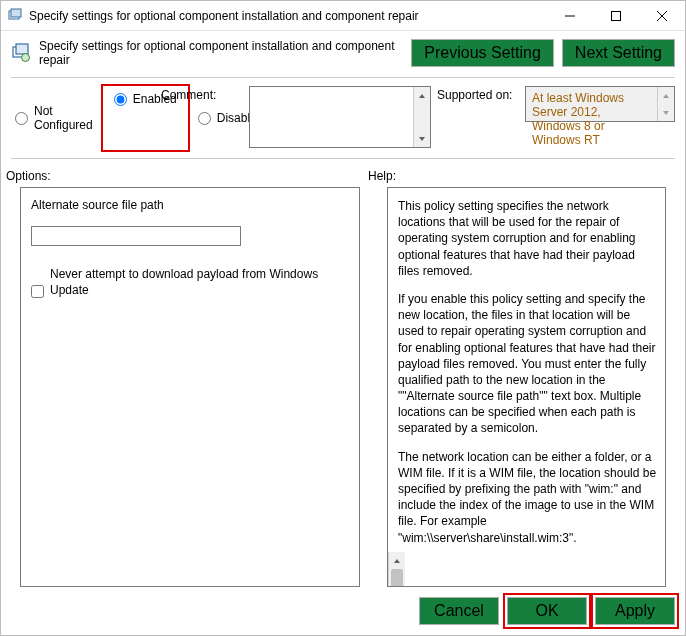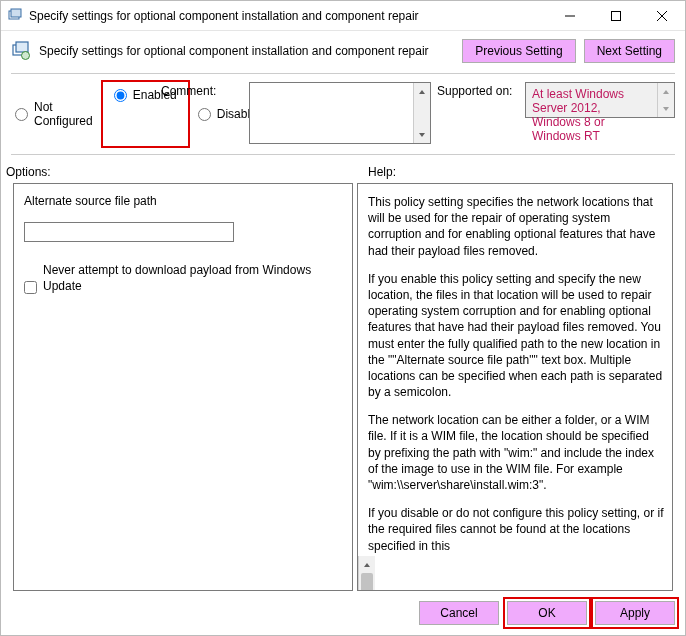--- a/index.html
+++ b/index.html
@@ -41,24 +41,24 @@
     display: flex;
     align-items: center;
     padding: 8px 10px 0 10px;
     gap: 8px;
   }
   .header-row .big-icon {
     width: 20px; height: 20px;
   }
   .header-row .policy-title { font-size: 12px; flex:1;}
   .btn {
-    background: #f0abfc;
+    background: #15803d;
     border: 1px solid #adadad;
     padding: 4px 12px;
-    font-size: 12px;
+    font-size: 16px;
     font-family: inherit;
     cursor: default;
     min-width: 80px;
   }
   .section-divider {
     border-top: 1px solid #ccc;
     margin: 10px 10px 0 10px;
   }
   
   .config-area {
@@ -110,34 +110,34 @@
     display:flex;align-items:center;justify-content:center;
     color:#555;
   }
   .supported-box {
     flex:1;
     height:36px;
     border:1px solid #7a7a7a;
     background:#f0f0f0;
     display:flex;
   }
-  .supported-inner { flex:1; padding:4px 6px; font-size:12px; color:#be185d;}
+  .supported-inner { flex:1; padding:4px 6px; font-size:12px; color:#a16207;}
   
   .panel-labels {
     display:flex;
     padding: 10px 10px 4px 5px;
     gap:22px;
   }
   .panel-labels .left { width:340px; }
   .panel-labels .right { flex:1; }
   
   .panels {
     display:flex;
-    padding:0 12px;
-    gap:4px;
+    padding:0 19px;
+    gap:27px;
     flex:1;
     min-height:0;
   }
   .panel {
     border:1px solid #7a7a7a;
     background:#fff;
     overflow:hidden;
     display:flex;
     flex-direction:column;
   }

